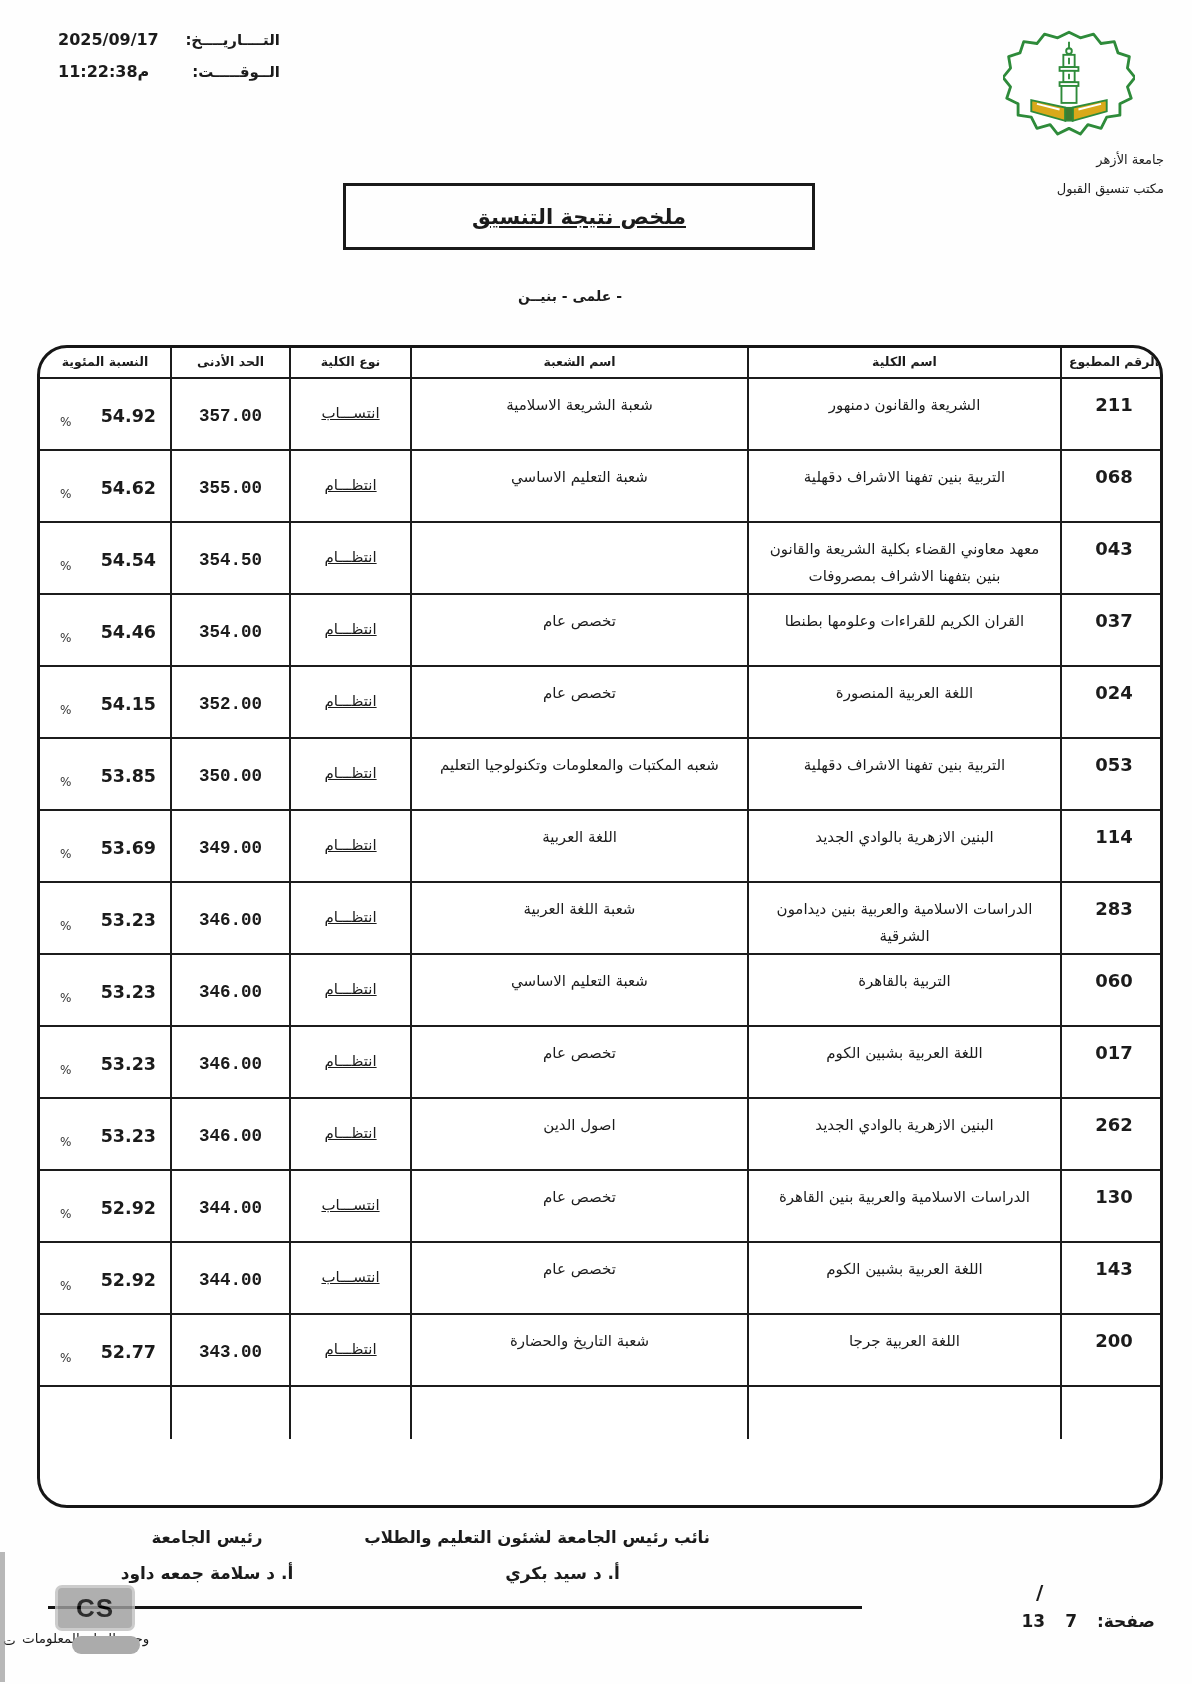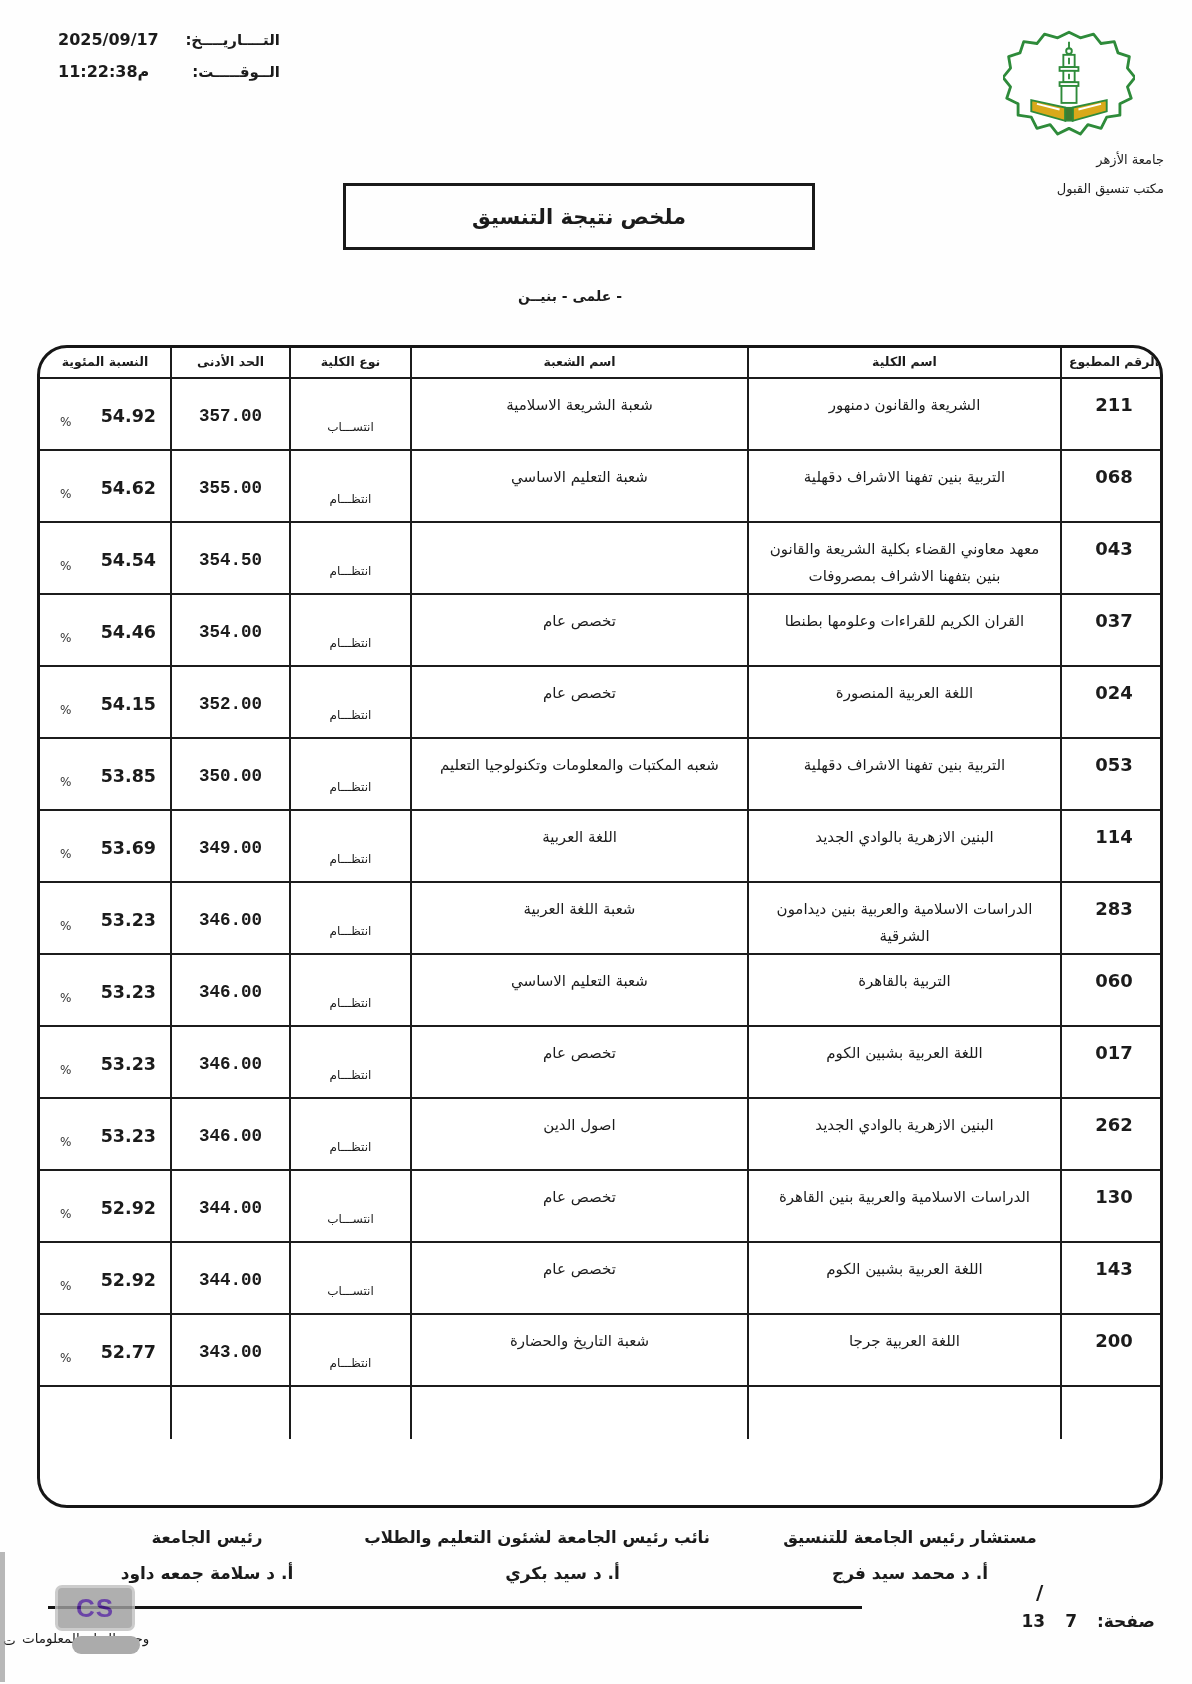--- a/index.html
+++ b/index.html
@@ -19,39 +19,39 @@
   .org { position:absolute; top:28px; right:28px; width:190px; text-align:right; }
   .org svg { display:block; margin:0 auto; }
   .org-name { font-size:13px; margin-top:10px; direction:rtl; }
   .org-office { font-size:13px; margin-top:14px; direction:rtl; }
 
   
   .title-box {
     position:absolute; top:183px; left:343px; width:472px; height:67px;
     border:3.5px solid #1a1a1a; display:flex; align-items:center; justify-content:center;
   }
-  .title-box .t { font-size:21px; font-weight:bold; direction:rtl; }
+  .title-box .t { font-size:21px; font-weight:bold; direction:rtl;text-decoration:underline; }
   .subtitle { position:absolute; top:288px; left:370px; width:400px; text-align:center;
               font-size:14px; font-weight:bold; direction:rtl; }
 
   
   .table-frame {
     position:absolute; top:345px; left:37px; width:1126px; height:1163px;
     border:3.5px solid #161616; border-radius:30px; overflow:hidden; background:#fff;
   }
   table.grid { width:100%; height:100%; border-collapse:collapse; border-style:hidden; table-layout:fixed; }
   .grid th, .grid td { border:2.5px solid #1c1c1c; vertical-align:top; }
   .grid th { height:30px; font-size:12.5px; font-weight:bold; direction:rtl; text-align:center; padding-top:6px; }
   tr.data td { height:72px; }
   td.c-pct  { padding:27px 14px 0 20px; }
   .pct-wrap { display:flex; justify-content:space-between; align-items:baseline; }
   .pct-sign { font-size:12px; color:#333; transform:translateY(4px); display:inline-block; }
   .pct-val  { font-size:17.5px; font-weight:bold; }
   td.c-min  { text-align:center; padding-top:27px; font-size:17.5px; font-weight:bold;font-family:Liberation Mono, monospace; }
-  td.c-type { text-align:center; padding-top:41px; font-size:12px; direction:rtl; }
+  td.c-type { text-align:center; padding-top:25px; font-size:15px; direction:rtl;text-decoration:underline; }
   td.c-branch, td.c-college { text-align:center; padding:13px 10px 0 10px; font-size:15px; direction:rtl; line-height:1.8; }
   td.c-code { text-align:center; padding-top:15px; font-size:18px; font-weight:bold; }
   tr.filler td { border:none; border-top:2.5px solid #1c1c1c; position:relative; height:auto; }
   tr.filler td .stub { position:absolute; top:0; left:-1.5px; width:2.5px; height:52px; background:#1c1c1c; }
 
   
   .sig { position:absolute; text-align:center; direction:rtl; }
   .sig .sig-title { font-size:16.5px; font-weight:bold; white-space:nowrap; }
   .sig .sig-name  { font-size:17px;  font-weight:bold; white-space:nowrap; margin-top:16px; }
   .sig-right { top:1528px; left:775px; width:270px; }
@@ -60,21 +60,21 @@
 
   
   .slash-mark { position:absolute; top:1580px; left:1036px; font-size:20px; font-weight:bold; }
   .hline { position:absolute; top:1606px; left:48px; width:814px; height:3px; background:#151515; }
   .pageno { position:absolute; top:1611px; left:995px; width:160px; display:flex; direction:rtl;
             gap:20px; align-items:baseline; font-weight:bold; font-size:17px; }
   .pageno .n { font-size:17px; }
 
   .watermark { position:absolute; top:1585px; left:55px; display:flex; align-items:center; gap:14px; opacity:.82; }
   .cs-box { width:80px; height:46px; background:#9e9e9e; border:3px solid #c2c2c2; border-radius:7px;
-            color:#4c1d95; font-family:"Liberation Sans", sans-serif; font-weight:bold; font-size:26px;
+            color:#000000; font-family:"Liberation Sans", sans-serif; font-weight:bold; font-size:26px;
             display:flex; align-items:center; justify-content:center; letter-spacing:1px; }
   .wm-text { font-family:"Liberation Sans", sans-serif; font-weight:bold; font-size:38px; color:#9b9b9b;
              white-space:nowrap; }
 
   .unit-text { position:absolute; top:1630px; left:22px; font-size:13.5px; direction:rtl; width:215px; text-align:left; }
   .unit-tail { position:absolute; top:1632px; left:3px;  font-size:13.5px; }
   .unit-blob { position:absolute; top:1636px; left:72px; width:68px; height:18px; background:#ababab; border-radius:9px; }
   .edge-shadow { position:absolute; top:1552px; left:0; width:5px; height:130px; background:#9a9a9a; opacity:.7; }
 </style>
 </head>
@@ -336,24 +336,20 @@
               <div class="stub"></div>
             </td>
         <td>
               <div class="stub"></div>
             </td>
       </tr>
     </tbody>
       </table>
   </div>
 
-  <div class="sig sig-right">
-    <div class="sig-title">مستشار رئيس الجامعة للتنسيق</div>
-    <div class="sig-name">أ. د محمد سيد فرج</div>
-  </div>
   <div class="sig sig-mid">
     <div class="sig-title">نائب رئيس الجامعة لشئون التعليم والطلاب</div>
     <div class="sig-name">أ. د سيد بكري</div>
   </div>
   <div class="sig sig-left">
     <div class="sig-title">رئيس الجامعة</div>
     <div class="sig-name">أ. د سلامة جمعه داود</div>
   </div>
 
   <div class="slash-mark">/</div>

